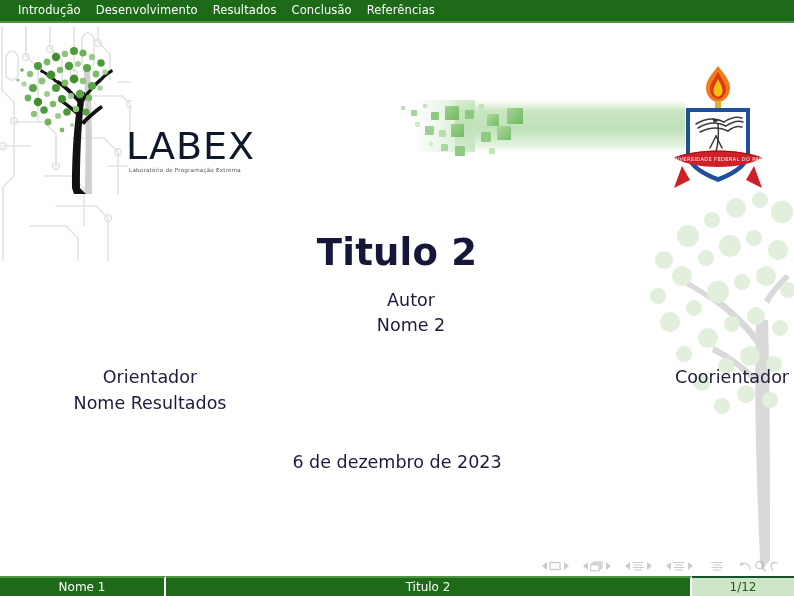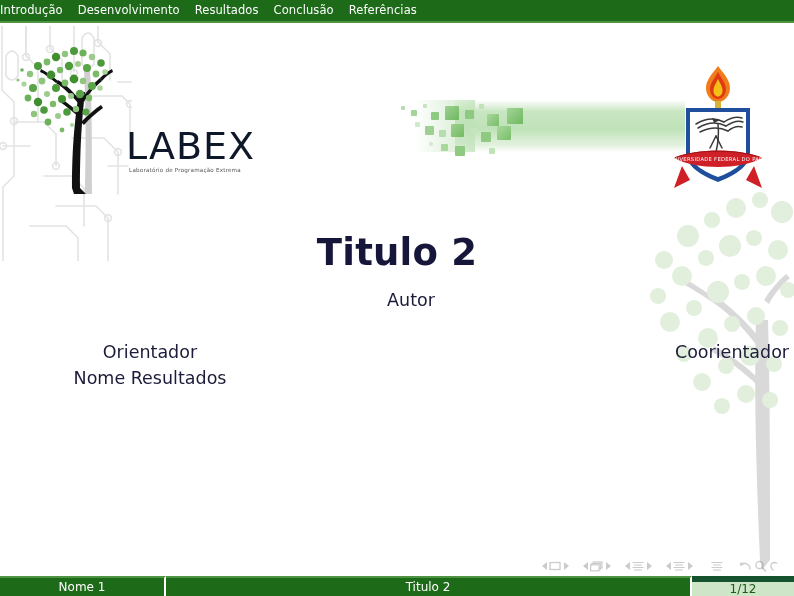--- a/index.html
+++ b/index.html
@@ -17,21 +17,21 @@
   }
 
   
   #navbar{
     position:absolute;left:0;top:0;width:794px;height:23px;
     background:#1d6b19;
     box-sizing:border-box;
     border:2px solid #4e9442;
     border-left:none;border-right:none;border-top:none;
     display:flex;align-items:center;
-    padding-left:0;
+    padding-left:18px;
     z-index:40;
   }
   #navbar .navline{display:flex;align-items:center;gap:0px;}
   .nav-item{
     color:#ffffff;
     font-size:11.5px;
     letter-spacing:.1px;
     padding:0 8px 0 0;
     margin-right:7px;
     white-space:nowrap;
@@ -134,21 +134,21 @@
     background:#1d6b19;color:#ffffff;
     font-size:12px;display:flex;align-items:center;justify-content:center;
     height:20px;box-sizing:border-box;
     border-top:2px solid #4e9442;
     font-family:"DejaVu Sans","Liberation Sans",sans-serif;
   }
   #foot-author{width:166px;border-right:2px solid #ffffff;}
   #foot-title{flex:1;border-right:2px solid #ffffff;}
   #foot-page{
     width:102px;background:#cfe5c8;color:#1d5b19;
-    border-top:6px solid #14532d;
+    border-top:2px solid #14532d;
   }
 </style>
 </head>
 <body>
 
 <div id="slide">
 
   <svg id="left-deco" viewBox="0 0 132 235" xmlns="http://www.w3.org/2000/svg">
     <g stroke="#e3e3e3" stroke-width="1.6" fill="none" stroke-linecap="round">
       <path d="M2 0 V64 L14 76 V150 L3 161 V235"></path>
@@ -371,32 +371,34 @@
   <div id="labex">
     <div class="mark">LABEX</div>
     <div class="tag">Laboratório de Programação Extrema</div>
   </div>
 
   <div id="content">
     <div id="title">Titulo 2</div>
 
     <div id="authors">
       <div class="author-line">Autor</div>
+      <div class="author-line">Nome 2</div>
     </div>
 
     <div id="advisors">
       <div class="col" id="adv-left">
         <div class="role">Orientador</div>
         <div class="name">Nome Resultados</div>
       </div>
       <div class="col" id="adv-right">
         <div class="role">Coorientador</div>
       </div>
     </div>
 
+    <div id="date">6 de dezembro de 2023</div>
   </div>
 
   <div id="navsyms">
 
     <div class="grp">
       <svg class="tri" width="5" height="8" viewBox="0 0 5 8">
           <path d="M5 0 L0 4 L5 8 Z" fill="#555"></path>
         </svg>
       <svg width="12" height="10" viewBox="0 0 12 10">
           <rect x="1" y="1.5" width="10" height="7" fill="none" stroke="#555" stroke-width="1.3"></rect>

